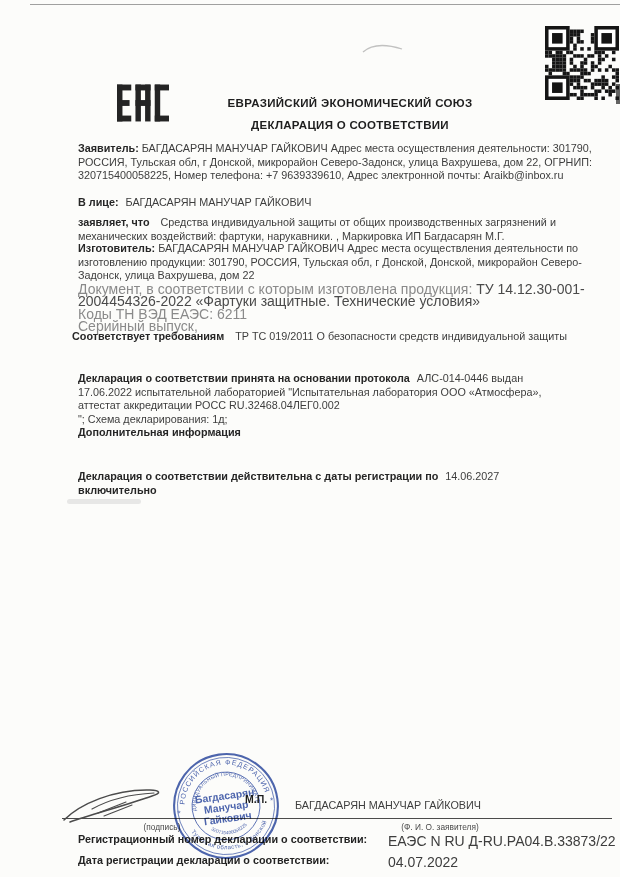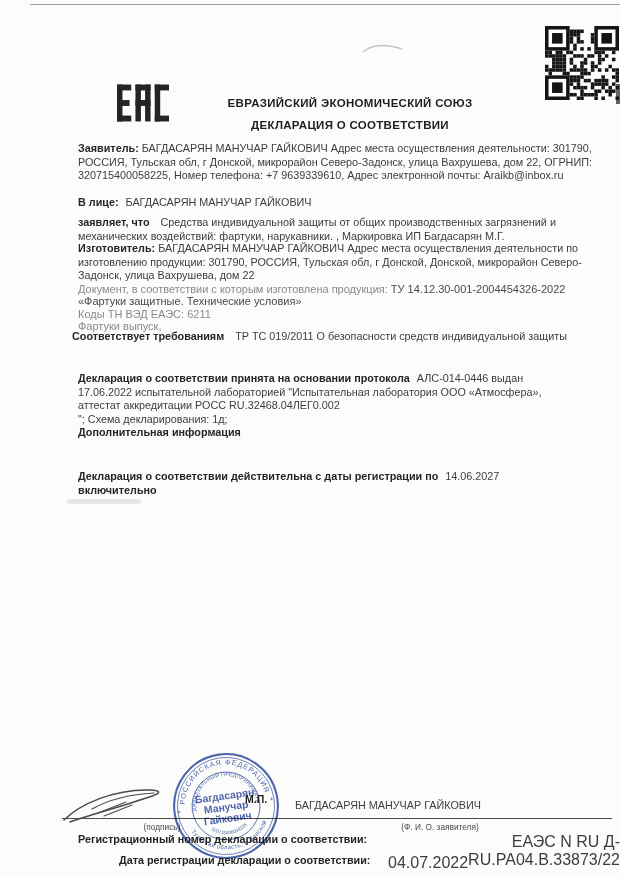--- a/index.html
+++ b/index.html
@@ -14,21 +14,21 @@
   .sgap{margin-left:4px;}
   .heading{font-weight:700;color:#1e1e1e;font-size:11.5px;letter-spacing:.3px;text-align:center;width:400px;left:150px;}
   .scanline{left:30px;top:4px;width:590px;height:1.4px;background:#6f6f6f;opacity:.65;}
   .edge-notch{left:616px;top:84px;width:4px;height:20px;background:#3c3c3c;opacity:.8;}
   .smudge{left:67px;top:499px;width:74px;height:5px;background:#cfcfcf;opacity:.45;border-radius:3px;}
   .caption{font-size:8.3px;color:#4a4a4a;text-align:center;}
   .sigline{top:818px;left:62px;width:550px;height:1.2px;background:#4b4b4b;}
   .mp{font-size:10.5px;font-weight:700;color:#1c1c1c;z-index:7;}
   .stampbox{left:160px;top:740px;width:132px;height:132px;z-index:6;mix-blend-mode:multiply;opacity:.9;}
   .regrow-label{font-size:10.8px;font-weight:700;color:#242424;}
-  .regrow-value{font-size:16px;color:#3d3d3d;text-align:right;}
+  .regrow-value{font-size:14px;color:#3d3d3d;}
   p{margin:0;}
   .blockline{display:block;}
 </style>
 </head>
 <body>
 
 <div class="page">
 
   <div class="abs scanline"></div>
   <div class="abs edge-notch"></div>
@@ -235,27 +235,27 @@
   <p class="abs txt" style="left:78px;top:216px;width:535px;">
     <span class="b">заявляет, что</span>
     <span class="gap">Средства индивидуальной защиты от общих производственных загрязнений и механических воздействий: фартуки, нарукавники. , Маркировка ИП Багдасарян М.Г.</span>
   </p>
 
   <p class="abs txt" style="left:78px;top:242px;width:535px;">
     <span class="b">Изготовитель:</span>
     <span>БАГДАСАРЯН МАНУЧАР ГАЙКОВИЧ Адрес места осуществления деятельности по изготовлению продукции: 301790, РОССИЯ, Тульская обл, г Донской, Донской, микрорайон Северо-Задонск, улица Вахрушева, дом 22</span>
   </p>
 
-  <div class="abs" style="left:78px;top:283px;width:535px;font-size:11px;line-height:12.3px;">
+  <div class="abs" style="left:78px;top:283px;width:535px;font-size:14px;line-height:12.3px;">
     <p>
       <span class="gray">Документ, в соответствии с которым изготовлена продукция:</span>
       <span class="dk">ТУ 14.12.30-001-2004454326-2022 «Фартуки защитные. Технические условия»</span>
     </p>
     <p class="gray">Коды ТН ВЭД ЕАЭС: 6211</p>
-    <p class="gray">Фартуки выпуск,</p>
+    <p class="gray">Серийный выпуск,</p>
   </div>
 
   <p class="abs txt" style="left:72px;top:330px;width:535px;">
     <span class="b">Соответствует требованиям</span>
     <span class="gap">ТР ТС 019/2011 О безопасности средств индивидуальной защиты</span>
   </p>
 
   <p class="abs txt" style="left:78px;top:372px;width:535px;">
     <span class="b">Декларация о соответствии принята на основании протокола</span>
     <span class="sgap">АЛС-014-0446  выдан</span>
@@ -317,16 +317,16 @@
           <text x="70" y="63" font-size="11" font-weight="bold" text-anchor="middle">Багдасарян</text>
           <text x="70" y="75" font-size="11" font-weight="bold" text-anchor="middle">Манучар</text>
           <text x="70" y="87" font-size="11" font-weight="bold" text-anchor="middle">Гайкович</text>
         </g>
       </g>
     </svg>
   </div>
 
   <div class="abs regrow-label" style="left:78px;top:833px;">Регистрационный номер декларации о соответствии:</div>
   <div class="abs regrow-value" style="left:388px;top:833px;">ЕАЭС N RU Д-RU.РА04.В.33873/22</div>
-  <div class="abs regrow-label" style="left:78px;top:854px;margin-left:41px;">Дата регистрации декларации о соответствии:</div>
+  <div class="abs regrow-label" style="left:78px;top:854px;">Дата регистрации декларации о соответствии:</div>
   <div class="abs regrow-value" style="left:388px;top:854px;">04.07.2022</div>
 
 </div>
 
 </body></html>

